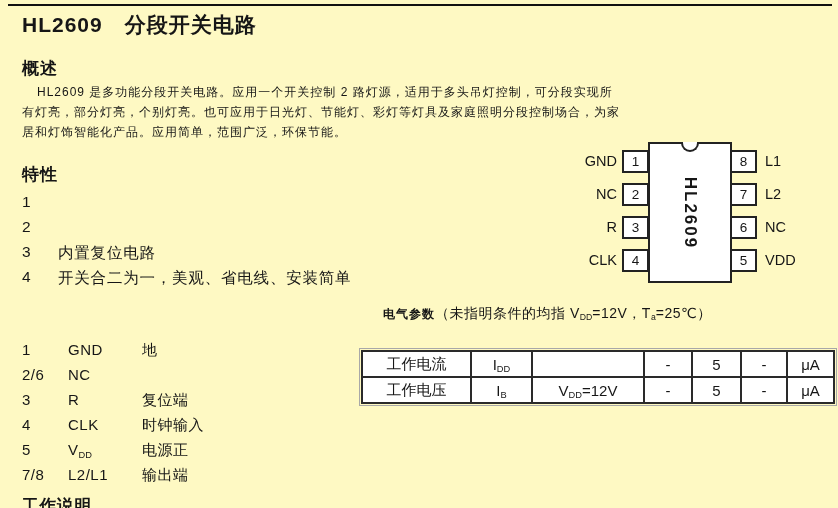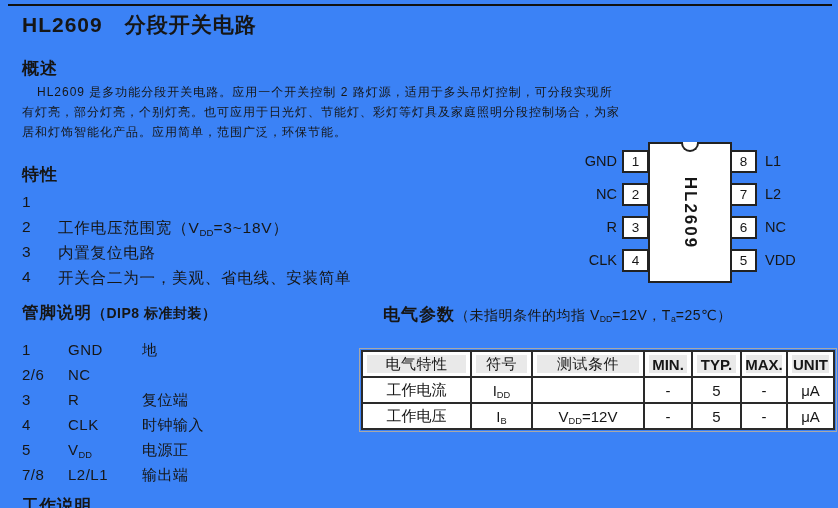--- a/index.html
+++ b/index.html
@@ -1,34 +1,34 @@
 <!DOCTYPE html>
 <html><head>
 <meta charset="utf-8">
 <style>
   * { margin:0; padding:0; box-sizing:border-box; }
   html,body { background:#fff; }
   .page {
     position:relative; width:838px; height:508px; overflow:hidden;
-    background:#3b82f6; color:#161616;
+    background:#fef9c3; color:#161616;
     font-family:"Liberation Sans","DejaVu Sans",sans-serif;
   }
   sub { font-size:0.62em; vertical-align:baseline; position:relative; top:0.28em; letter-spacing:0; }
 
   .top-rule { position:absolute; left:8px; right:6px; top:4px; border-top:2px solid #111; }
 
   .doc-title { position:absolute; left:22px; top:11px; font-size:21px; font-weight:bold; letter-spacing:1px; white-space:nowrap; }
 
   .sec-heading { position:absolute; left:22px; font-size:17px; font-weight:bold; letter-spacing:1px; white-space:nowrap; }
   .h-overview { top:57px; }
   .h-features { top:163px; }
   .h-pins     { top:302px; font-size:16.5px; }
   .h-params   { left:383px; top:303px; }
   .h-note     { font-size:14px; font-weight:bold; letter-spacing:0.5px; }
-  .h-params .main { font-size:17px; font-weight:bold; }
+  .h-params .main { font-size:12px; font-weight:bold; }
   .h-params .note { font-size:14px; font-weight:normal; letter-spacing:0.5px; }
 
   .overview-text { position:absolute; left:22px; top:82px; width:806px; font-size:12px; line-height:20px; letter-spacing:1px; }
   .overview-text .line { white-space:nowrap; }
   .overview-text .indent { padding-left:15px; }
 
   .features { position:absolute; left:22px; top:193px; width:520px; }
   .feature-row { display:flex; height:25px; align-items:flex-start; font-size:15.5px; letter-spacing:0.8px; white-space:nowrap; }
   .feature-num { width:36px; flex:0 0 36px; }
 
@@ -81,21 +81,20 @@
     <div class="line">居和灯饰智能化产品。应用简单，范围广泛，环保节能。</div>
   </div>
 
   <div class="sec-heading h-features">特性</div>
   <div class="features">
     <div class="feature-row">
       <span class="feature-num">1</span>
     </div>
     <div class="feature-row">
       <span class="feature-num">2</span>
-      <span class="feature-text">工作电压范围宽（V<sub>DD</sub>=3~18V）</span>
     </div>
     <div class="feature-row">
       <span class="feature-num">3</span>
       <span class="feature-text">内置复位电路</span>
     </div>
     <div class="feature-row">
       <span class="feature-num">4</span>
       <span class="feature-text">开关合二为一，美观、省电线、安装简单</span>
     </div>
   </div>
@@ -121,21 +120,20 @@
     <div class="pbox pbox-r" style="top:45px">7</div>
     <div class="pbox pbox-r" style="top:78px">6</div>
     <div class="pbox pbox-r" style="top:111px">5</div>
 
     <div class="plabel plabel-r" style="top:12px">L1</div>
     <div class="plabel plabel-r" style="top:45px">L2</div>
     <div class="plabel plabel-r" style="top:78px">NC</div>
     <div class="plabel plabel-r" style="top:111px">VDD</div>
   </div>
 
-  <div class="sec-heading h-pins"><span>管脚说明</span><span class="h-note">（DIP8 标准封装）</span></div>
 
   <div class="sec-heading h-params"><span class="main">电气参数</span><span class="note">（未指明条件的均指 V<sub>DD</sub>=12V，T<sub>a</sub>=25℃）</span></div>
 
   <div class="pin-list">
     <div class="pin-row">
       <span class="pin-num">1</span>
       <span class="pin-name">GND</span>
       <span class="pin-desc">地</span>
     </div>
     <div class="pin-row">
@@ -170,29 +168,20 @@
       <col style="width:109px">
         <col style="width:61px">
         <col style="width:112px">
       <col style="width:48px">
         <col style="width:49px">
         <col style="width:46px">
         <col style="width:47px">
     </colgroup>
     <tbody>
       <tr>
-        <th>电气特性</th>
-        <th>符号</th>
-        <th>测试条件</th>
-        <th class="lat">MIN.</th>
-        <th class="lat">TYP.</th>
-        <th class="lat">MAX.</th>
-        <th class="lat">UNIT</th>
-      </tr>
-      <tr>
         <td>工作电流</td>
         <td>I<sub>DD</sub></td>
         <td></td>
         <td>-</td>
         <td>5</td>
         <td>-</td>
         <td>μA</td>
       </tr>
       <tr>
         <td>工作电压</td>

